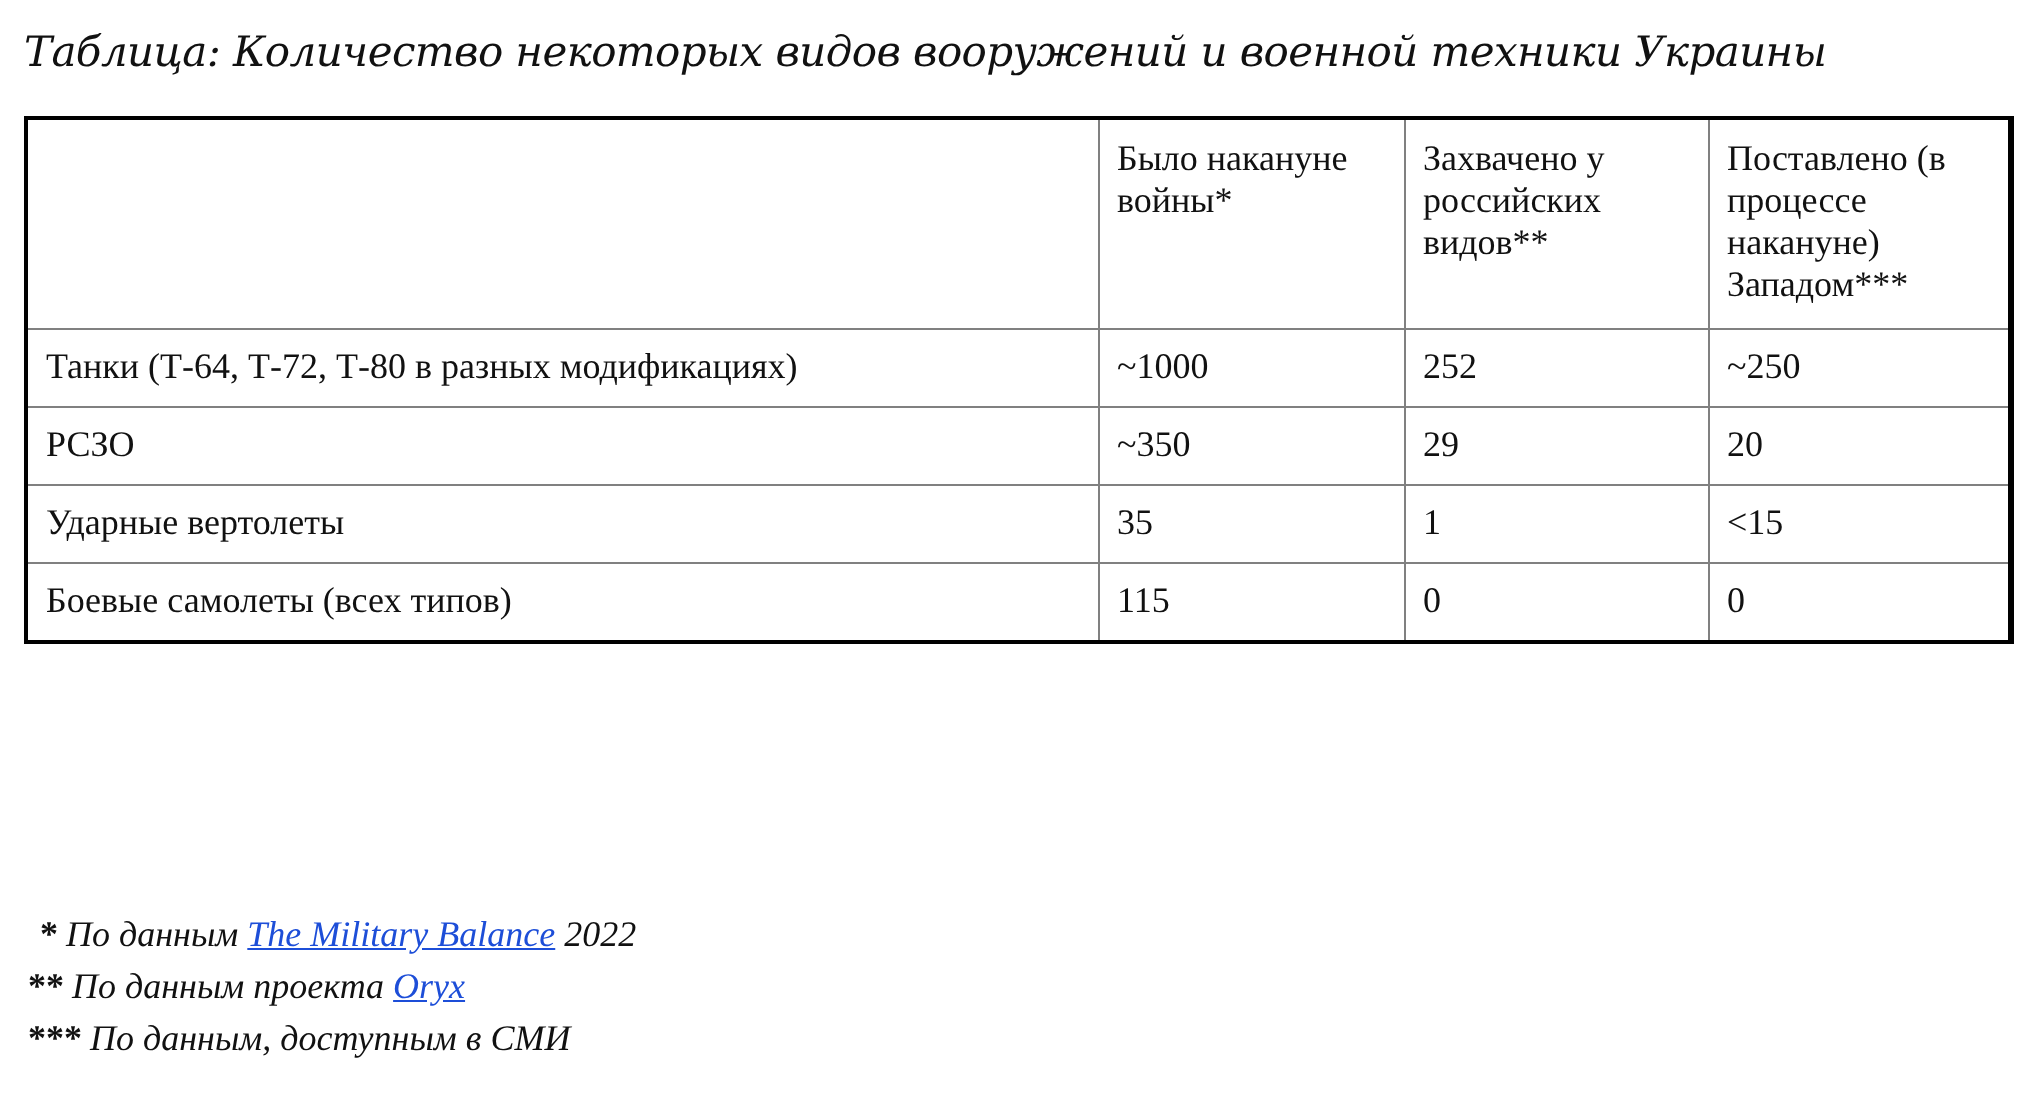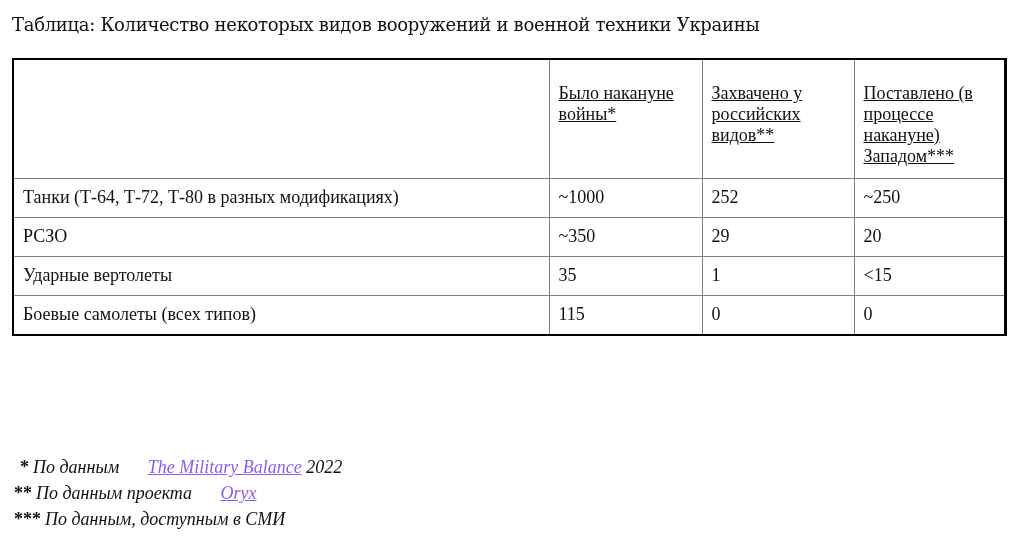--- a/index.html
+++ b/index.html
@@ -12,21 +12,22 @@
       height: 553px;
       position: relative;
       overflow: hidden;
       font-family: "Liberation Serif", "DejaVu Serif", serif;
       color: #111111;
     }
     .title {
       position: absolute;
       left: 12px;
       top: 14px;
-      font-size: 18px;
+      font-size: 21px;
+      font-style: italic;
       font-family: "DejaVu Serif", "Liberation Serif", serif;
       letter-spacing: -0.3px;
       white-space: nowrap;
     }
     .tbl-wrap {
       position: absolute;
       left: 12px;
       top: 58px;
       width: 992px;
     }
@@ -45,22 +46,21 @@
       border: 1px solid #808080;
       font-weight: normal;
       text-align: left;
       vertical-align: top;
       font-size: 18px;
       line-height: 21px;
       padding: 8px 8px 8px 9px;
     }
     thead th {
       height: 87px;
-      padding-top: 23px;
-      text-decoration: underline;
+      padding-top: 9px;
     }
     tbody td {
       height: 22px;
       padding-top: 8px;
       padding-bottom: 8px;
     }
     .footnotes {
       position: absolute;
       left: 14px;
       top: 454px;
@@ -73,24 +73,23 @@
     .fn .mark {
       font-style: normal;
       font-weight: bold;
       margin-right: 4px;
     }
     .fn .txt {
       font-style: italic;
       text-align: center;
     }
     .fn a {
-      color: #8b5cf6;
+      color: #1d4ed8;
       text-decoration: underline;
       font-style: italic;
-      margin-left: 24px;
     }
     .fn.first { padding-left: 6px; }
   </style>
 </head>
 <body>
 
 <div class="title">Таблица: Количество некоторых видов вооружений и военной техники Украины</div>
 
 <div class="tbl-wrap">
   <table>

